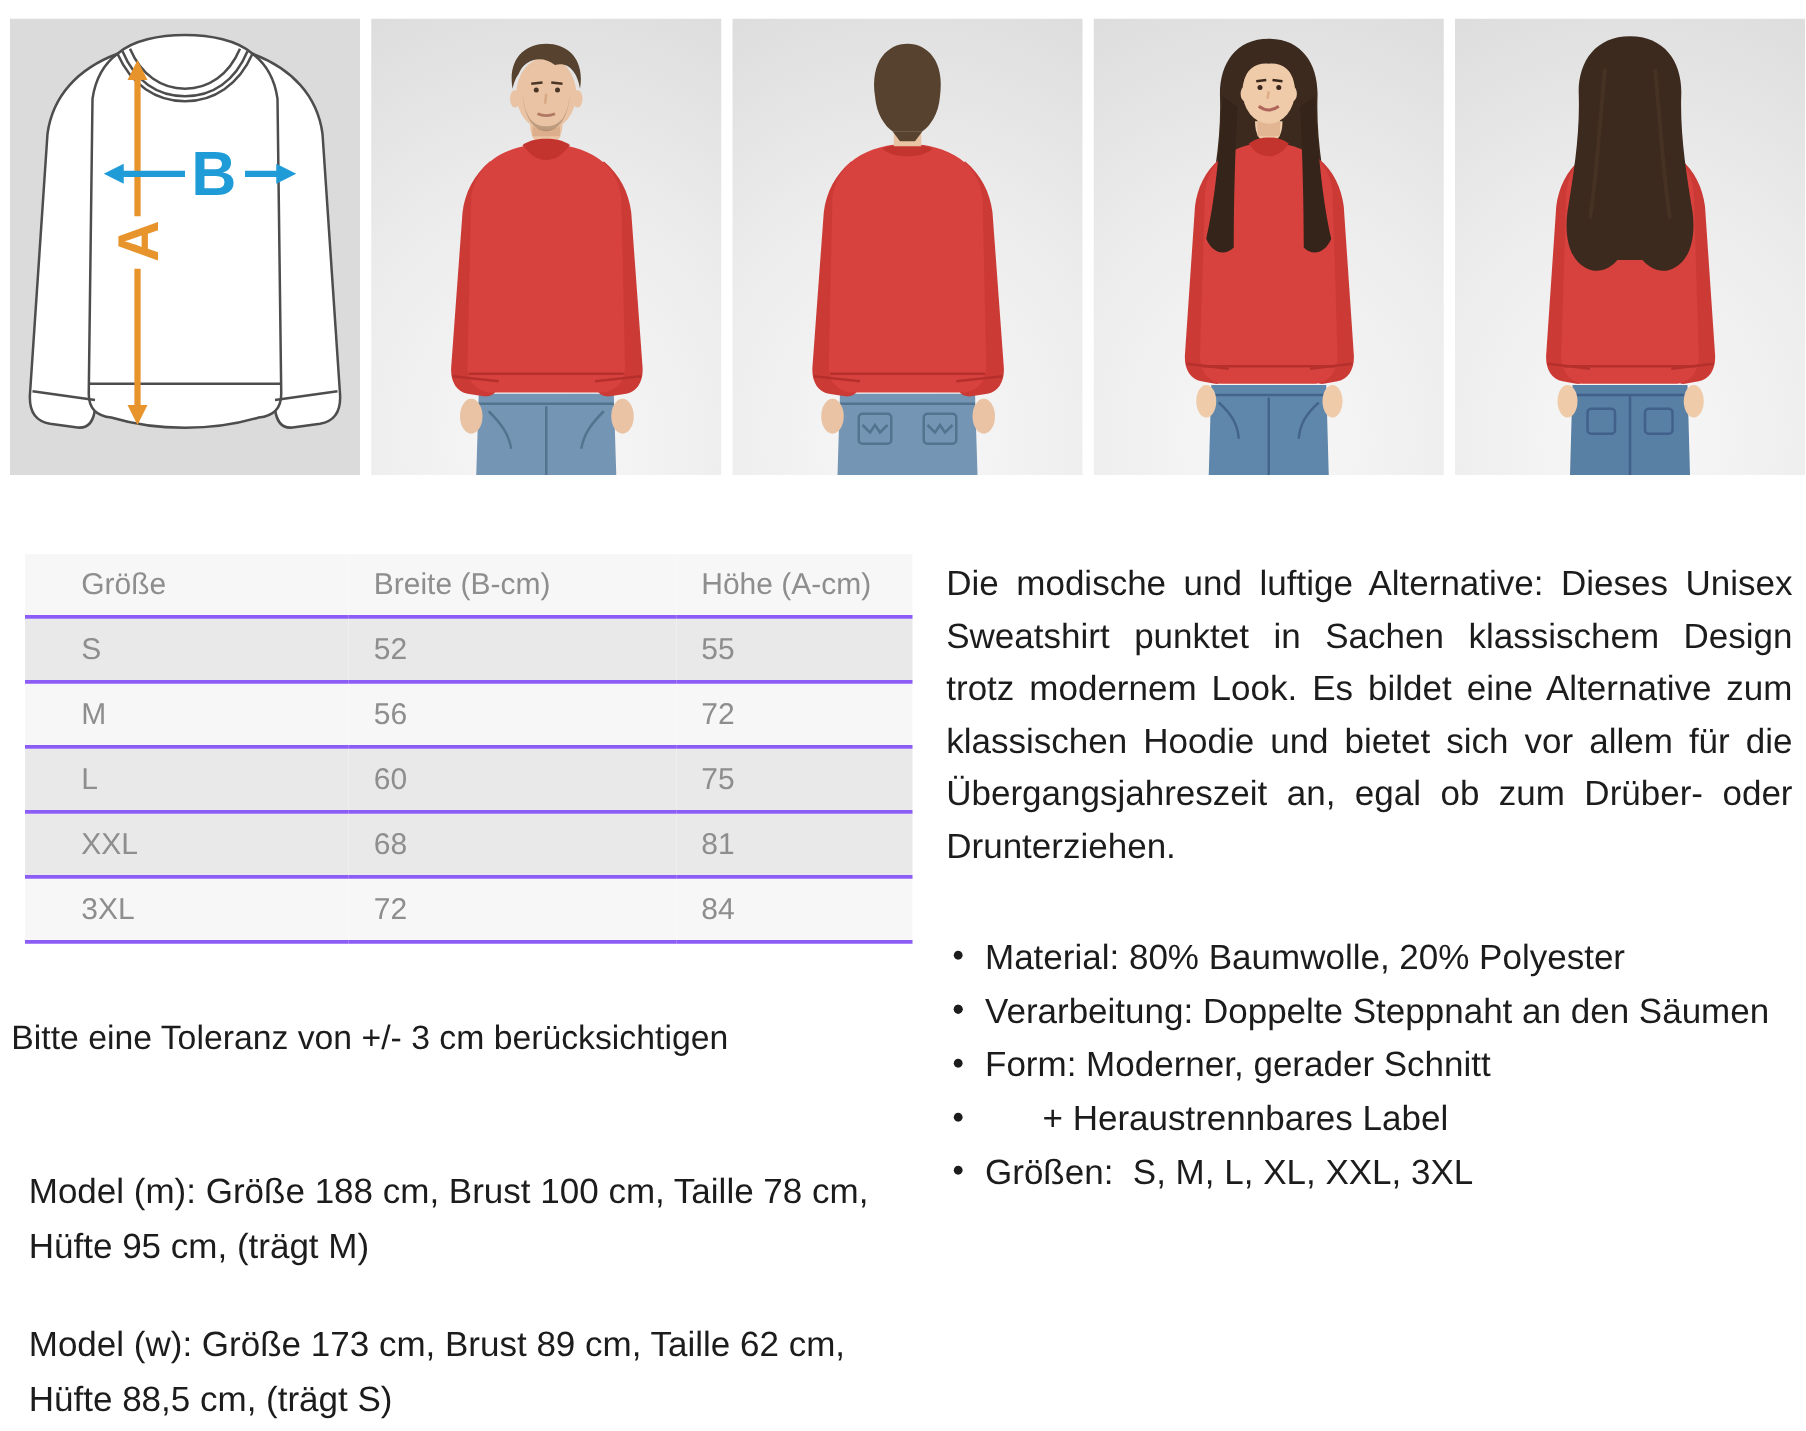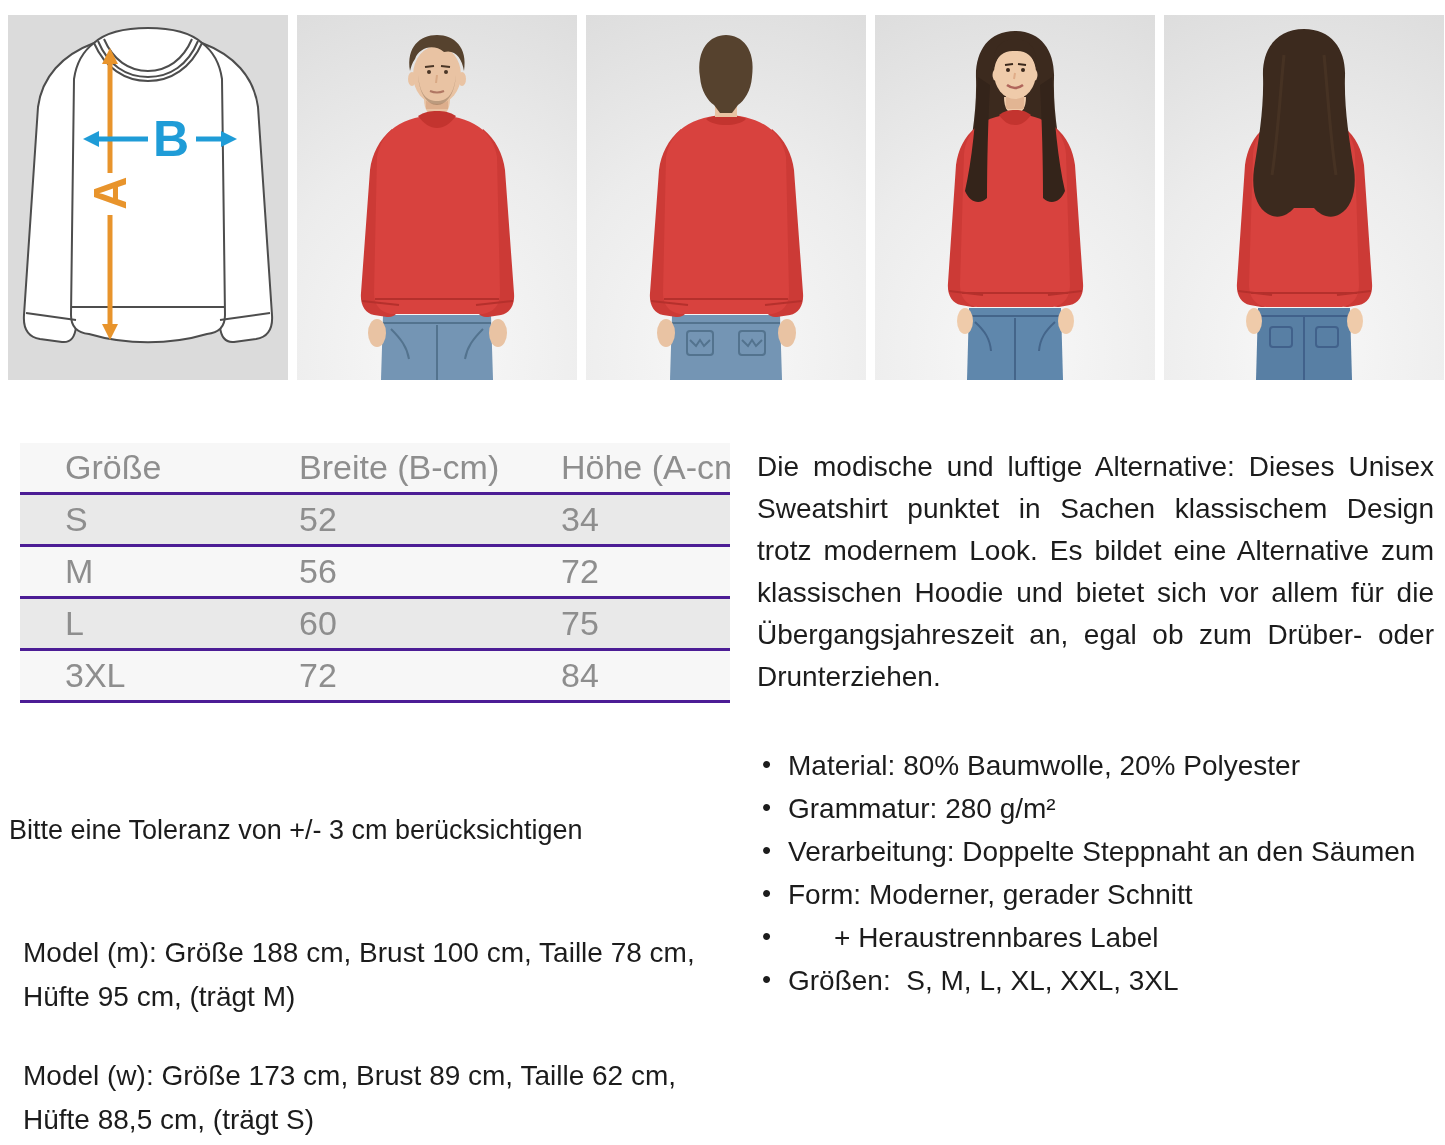--- a/index.html
+++ b/index.html
@@ -10,22 +10,22 @@
   .gallery{position:absolute;left:8px;top:15px;display:flex;gap:9px}
   .panel{width:280px;height:365px;overflow:hidden}
   .panel.diagram{background:#dbdbdb}
   .panel.photo{background:radial-gradient(130% 115% at 50% 92%,
                #f8f8f8 0%,#ececec 48%,#d9d9d9 100%)}
   .panel svg{display:block;width:280px;height:365px}
 
   
   table.size-table{position:absolute;left:20px;top:443px;width:710px;
        border-collapse:collapse;table-layout:fixed}
-  .size-table td{height:49px;font-size:34px;color:#8e8e8e;
-       border-bottom:3px solid #4c1d95;vertical-align:middle;
+  .size-table td{height:49px;font-size:24px;color:#8e8e8e;
+       border-bottom:3px solid #8b5cf6;vertical-align:middle;
        padding:0 0 0 20px;white-space:nowrap;overflow:hidden}
   .size-table td.c1{padding-left:45px}
   .size-table tr.light{background:#f7f7f7}
   .size-table tr.dark{background:#e9e9e9}
 
   
   .tolerance{position:absolute;left:9px;top:813px;font-size:27px;line-height:34px}
   .model{position:absolute;left:23px;width:705px;font-size:28px;line-height:44px}
   .model b{font-weight:normal}
   .model.m{top:903px}
@@ -242,32 +242,37 @@
     </colgroup>
   <tbody>
       <tr class="light">
     <td class="c1">Größe</td>
     <td>Breite (B-cm)</td>
     <td>Höhe (A-cm)</td>
   </tr>
   <tr class="dark">
     <td class="c1">S</td>
     <td>52</td>
-    <td>34</td>
+    <td>55</td>
   </tr>
   <tr class="light">
     <td class="c1">M</td>
     <td>56</td>
     <td>72</td>
   </tr>
   <tr class="dark">
     <td class="c1">L</td>
     <td>60</td>
     <td>75</td>
   </tr>
+  <tr class="dark">
+    <td class="c1">XXL</td>
+    <td>68</td>
+    <td>81</td>
+  </tr>
   <tr class="light">
     <td class="c1">3XL</td>
     <td>72</td>
     <td>84</td>
   </tr>
 </tbody>
   </table>
 
 <div class="tolerance">Bitte eine Toleranz von +/- 3 cm berücksichtigen</div>
 
@@ -283,21 +288,20 @@
 
 <div class="right-col">
   <p class="desc">Die modische und luftige Alternative: Dieses Unisex Sweatshirt punktet in Sachen klassischem Design trotz modernem Look. Es bildet eine Alternative zum klassischen Hoodie und bietet sich vor allem für die Übergangsjahreszeit an, egal ob zum Drüber- oder Drunterziehen.</p>
   <ul class="bullets">
     <li>
       <span class="dot">•</span>
       <span>Material: 80% Baumwolle, 20% Polyester</span>
     </li>
     <li>
       <span class="dot">•</span>
-      <span>Grammatur: 280 g/m²</span>
     </li>
     <li>
       <span class="dot">•</span>
       <span>Verarbeitung: Doppelte Steppnaht an den Säumen</span>
     </li>
     <li>
       <span class="dot">•</span>
       <span>Form: Moderner, gerader Schnitt</span>
     </li>
     <li>

